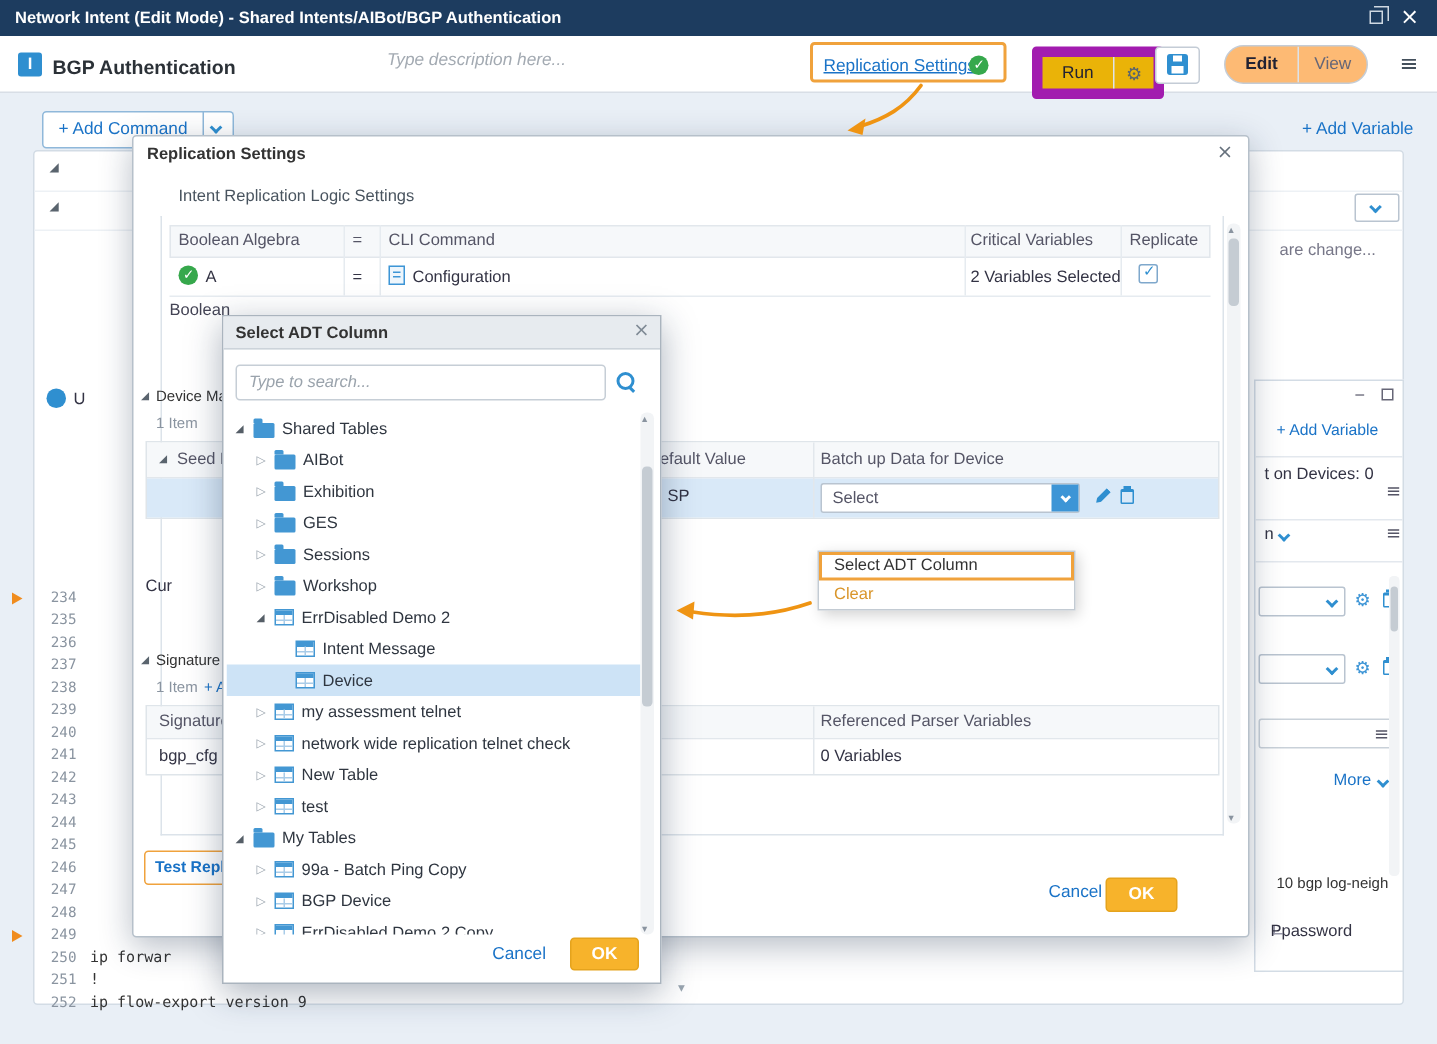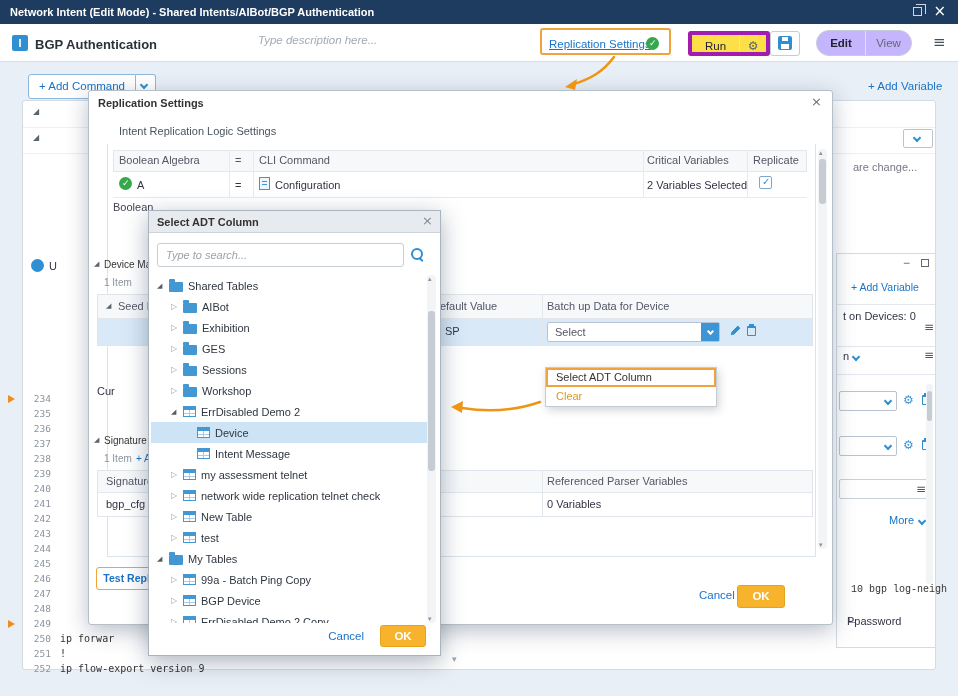--- a/index.html
+++ b/index.html
@@ -17,28 +17,28 @@
   .header{position:absolute;left:0;top:24px;width:958px;height:38px;background:#fff;border-bottom:1px solid #d8dee6}
   .badge-i{position:absolute;left:12px;top:11px;width:16px;height:16px;background:#2f8fd0;border-radius:2px;color:#fff;font-weight:bold;font-size:11px;text-align:center;line-height:16px}
   .hdr-title{position:absolute;left:35px;top:13px;font-size:13px;font-weight:bold;color:#2b3137}
   .hdr-desc{position:absolute;left:258px;top:10px;width:200px;border:none;outline:none;background:transparent;font-size:11.5px;font-family:inherit}
   .hdr-desc::placeholder{color:#a3aab2;font-style:italic}
   .anno-box{position:absolute;border:2px solid #f0a23c;border-radius:3px;z-index:6;pointer-events:none}
   .rs-link{position:absolute;left:549px;top:14px;font-size:11.5px;text-decoration:underline;z-index:7}
   .gcheck{display:inline-block;width:13px;height:13px;border-radius:50%;background:#36a84c;position:relative}
   .gcheck::after{content:"✓";position:absolute;left:3px;top:0;line-height:13px;font-size:9px;color:#fff}
   .hdr-check{position:absolute;left:646px;top:13px;z-index:7}
-  .run-group{position:absolute;left:688px;top:7px;height:25px;border:4px solid #a21caf;border-radius:3px;background:#fde047;display:flex}
+  .run-group{position:absolute;left:688px;top:7px;height:35px;border:7px solid #a21caf;border-radius:3px;background:#eab308;display:flex}
   .seg-run{padding:0 13px;line-height:23px;font-size:11.5px;color:#223;cursor:pointer}
   .seg-gear{width:27px;text-align:center;line-height:23px;color:#5a646e;font-size:12px;border-left:1px solid #dde3ea;cursor:pointer}
   .save-btn{position:absolute;left:770px;top:7px;width:30px;height:25px;border:1px solid #c4ccd6;border-radius:3px;background:#fff;cursor:pointer}
   .floppy{position:absolute;left:7px;top:4px;width:14px;height:14px;background:#2f8fd0;border-radius:2px}
   .floppy::before{content:"";position:absolute;top:1px;left:4px;width:6px;height:4px;background:#fff}
   .floppy::after{content:"";position:absolute;bottom:1px;left:3px;width:8px;height:5px;background:#fff}
-  .pill{position:absolute;left:816px;top:6px;width:96px;height:26px;border:1px solid #c4ccd6;border-radius:14px;background:#c4b5fd;display:flex;overflow:hidden}
+  .pill{position:absolute;left:816px;top:6px;width:96px;height:26px;border:1px solid #c4ccd6;border-radius:14px;background:#fdba74;display:flex;overflow:hidden}
   .pill-edit{width:48px;text-align:center;line-height:24px;font-weight:bold;color:#223;font-size:11.5px;cursor:pointer}
   .pill-view{flex:1;text-align:center;line-height:24px;color:#667;font-size:11.5px;border-left:1px solid #dde3ea;cursor:pointer}
   .hdr-menu{position:absolute;left:933px;top:9px;font-size:15px;color:#44505c;cursor:pointer}
   
   .addcmd{position:absolute;left:28px;top:74px;height:25px;display:flex;z-index:2}
   .addcmd-main{padding:0 10px;line-height:23px;border:1px solid #8fb8da;border-radius:3px 0 0 3px;background:#fff;color:#1a73c7;font-size:11.5px;cursor:pointer}
   .addcmd-drop{width:20px;border:1px solid #8fb8da;border-left:none;border-radius:0 3px 3px 0;background:#fff;cursor:pointer;position:relative}
   .chev{display:inline-block;width:6px;height:6px;border-right:2px solid #2f8fd0;border-bottom:2px solid #2f8fd0;transform:rotate(45deg)}
   .chev.white{border-color:#fff;width:5px;height:5px}
   .addcmd-drop .chev{position:absolute;left:5px;top:7px}
@@ -236,21 +236,21 @@
   <span class="gear glyph" style="position:absolute;left:66px;top:184px">⚙</span>
   <span class="trash" style="position:absolute;left:85px;top:186px"></span>
   <div class="rp-input" style="left:2px;top:225px">
       <span class="ham glyph" style="position:absolute;right:4px;top:2px">≡</span>
     </div>
   <span class="blue-link" style="position:absolute;left:52px;top:260px">More</span>
   <span class="chev" style="position:absolute;left:82px;top:264px"></span>
   <div class="rp-sb">
       <span class="rp-sb-thumb"></span>
     </div>
-  <span style="position:absolute;left:14px;top:330px;font-family:Liberation Mono, monospace;font-size:10px;color:#333;white-space:nowrap">10 bgp log-neigh</span>
+  <span style="position:absolute;left:14px;top:330px;font-family:Liberation Sans, sans-serif;font-size:10px;color:#333;white-space:nowrap">10 bgp log-neigh</span>
   <span class="branch" style="position:absolute;left:12px;top:363px"></span>
   <span style="position:absolute;left:10px;top:361px;color:#334">Ppassword</span>
 </div>
 
 <div class="rep-modal">
   <span class="rep-title">Replication Settings</span>
   <span class="modal-x glyph">×</span>
 
   <span class="tab1">Intent Replication Logic Settings</span>
   <div class="tabline"></div>
@@ -370,29 +370,29 @@
       <div class="trow" style="padding-left: 20px;">
         <span class="twisty col">▷</span>
         <span class="icon-folder"></span>
         <span class="tlabel">Workshop</span>
       </div>
       <div class="trow" style="padding-left: 20px;">
         <span class="twisty">◢</span>
         <span class="icon-table"></span>
         <span class="tlabel">ErrDisabled Demo 2</span>
       </div>
+      <div class="trow" style="padding-left: 34px;">
+        <span class="twisty"></span>
+        <span class="icon-table"></span>
+        <span class="tlabel">Intent Message</span>
+      </div>
       <div class="trow sel" style="padding-left: 34px;">
         <span class="twisty"></span>
         <span class="icon-table"></span>
         <span class="tlabel">Device</span>
-      </div>
-      <div class="trow" style="padding-left: 34px;">
-        <span class="twisty"></span>
-        <span class="icon-table"></span>
-        <span class="tlabel">Intent Message</span>
       </div>
       <div class="trow" style="padding-left: 20px;">
         <span class="twisty col">▷</span>
         <span class="icon-table"></span>
         <span class="tlabel">my assessment telnet</span>
       </div>
       <div class="trow" style="padding-left: 20px;">
         <span class="twisty col">▷</span>
         <span class="icon-table"></span>
         <span class="tlabel">network wide replication telnet check</span>

